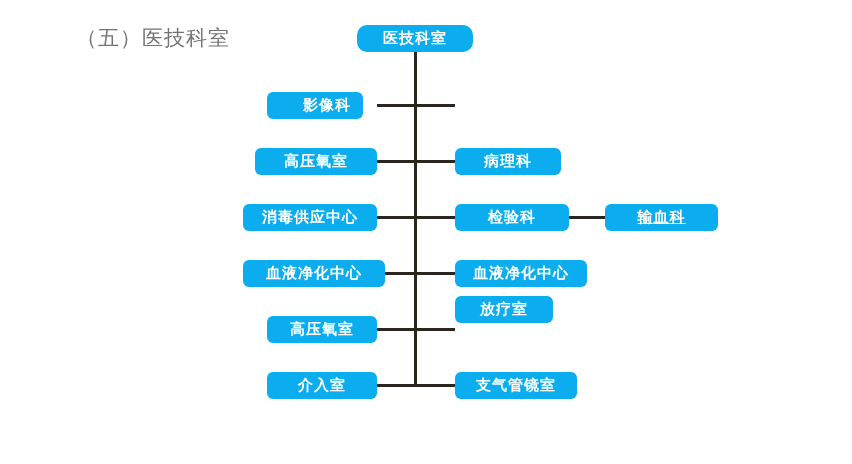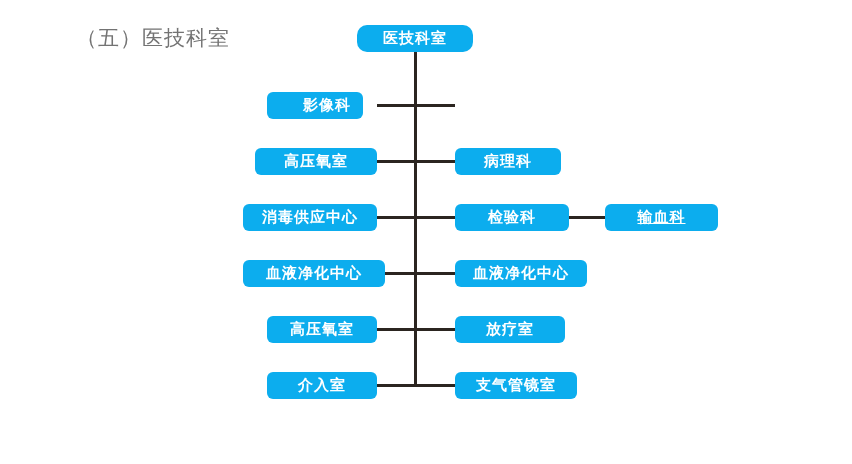--- a/index.html
+++ b/index.html
@@ -81,19 +81,19 @@
   <div class="node" style="left:243px; top:204px; width:134px;">消毒供应中心</div>
   <div class="node" style="left:455px; top:204px; width:114px;">检验科</div>
   <div class="node" style="left:605px; top:204px; width:113px;text-decoration:underline;">输血科</div>
 
   <div class="line h" style="left:377px; top:272px; width:78px;"></div>
   <div class="node" style="left:243px; top:260px; width:142px;">血液净化中心</div>
   <div class="node" style="left:455px; top:260px; width:132px;">血液净化中心</div>
 
   <div class="line h" style="left:377px; top:328px; width:78px;"></div>
   <div class="node" style="left:267px; top:316px; width:110px;">高压氧室</div>
-  <div class="node" style="left:455px; top:316px; width:110px;">放疗室</div>
+  <div class="node" style="left:455px; top:296px; width:98px;">放疗室</div>
 
   <div class="line h" style="left:377px; top:384px; width:78px;"></div>
   <div class="node" style="left:267px; top:372px; width:110px;">介入室</div>
   <div class="node" style="left:455px; top:372px; width:122px;">支气管镜室</div>
 
 </div>
 
 </body></html>

